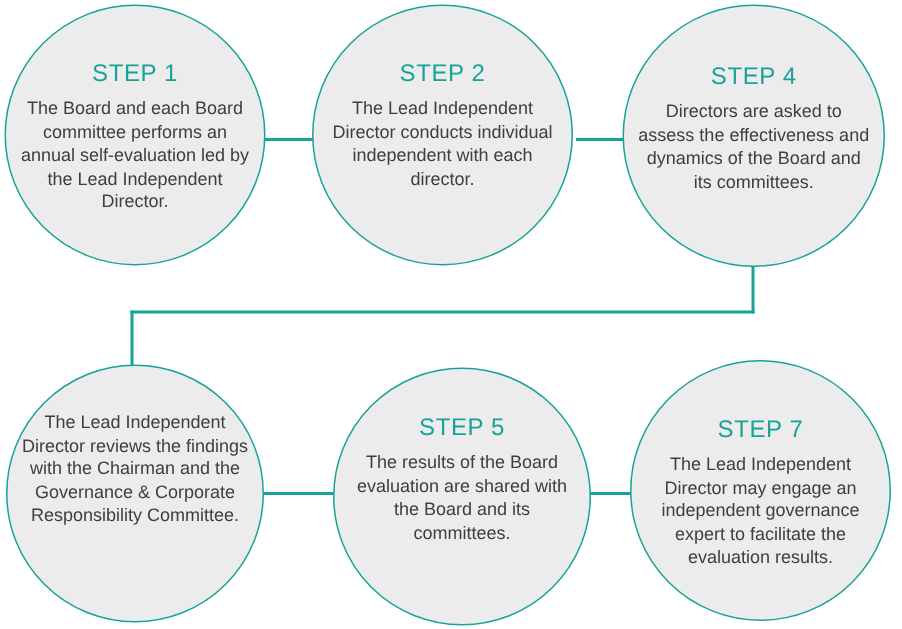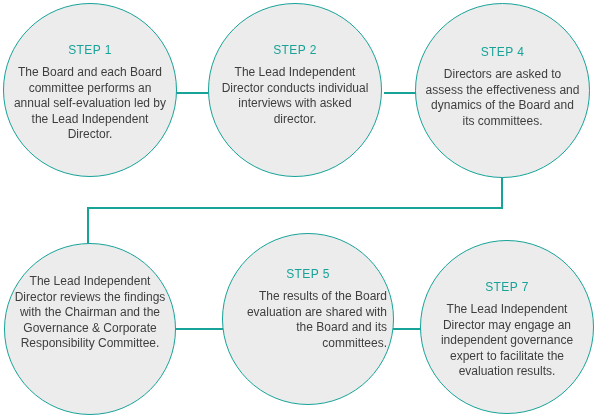--- a/index.html
+++ b/index.html
@@ -33,21 +33,21 @@
     border: 1.5px solid var(--accent);
     box-sizing: border-box;
     display: flex;
     flex-direction: column;
     align-items: center;
     padding-top: 33px;
     z-index: 2;
     text-align: center;
   }
   .step-label {
-    font-size: 12px;
+    font-size: 16px;
     line-height: 20px;
     letter-spacing: 0.4px;
     color: var(--accent);
     margin-bottom: 5px;
     white-space: nowrap;
   }
   .step-text {
     font-size: 12px;
     line-height: 15.5px;
     color: var(--text);
@@ -69,33 +69,33 @@
   <div class="connector" style="left:175px; top:328px; width:48px; height:2px;"></div>
   <div class="connector" style="left:393px; top:328px; width:28px; height:2px;"></div>
 
   <div class="circle" style="left:3px; top:3px; width:174px; height:174px; padding-top:36px;">
     <div class="step-label">STEP 1</div>
     <div class="step-text">The Board and each Board committee performs an annual self-evaluation led by the Lead Independent Director.</div>
   </div>
 
   <div class="circle" style="left:208px; top:3px; width:174px; height:174px; padding-top:36px;">
     <div class="step-label">STEP 2</div>
-    <div class="step-text">The Lead Independent Director conducts individual interviews with asked director.</div>
+    <div class="step-text">The Lead Independent Director conducts individual independent with each director.</div>
   </div>
 
   <div class="circle" style="left:415px; top:3px; width:175px; height:175px; padding-top:38px;">
     <div class="step-label">STEP 4</div>
     <div class="step-text">Directors are asked to assess the effectiveness and dynamics of the Board and its committees.</div>
   </div>
 
   <div class="circle" style="left:4px; top:243px; width:172px; height:172px; padding-top:30px;">
     <div class="step-text">The Lead Independent Director reviews the findings with the Chairman and the Governance &amp; Corporate Responsibility Committee.</div>
   </div>
 
-  <div class="circle" style="left:222px; top:233px; width:172px; height:172px; padding-top:30px;text-align:right;">
+  <div class="circle" style="left:222px; top:245px; width:172px; height:172px; padding-top:30px;">
     <div class="step-label">STEP 5</div>
     <div class="step-text">The results of the Board evaluation are shared with the Board and its committees.</div>
   </div>
 
   <div class="circle" style="left:420px; top:240px; width:174px; height:174px; padding-top:36px;">
     <div class="step-label">STEP 7</div>
     <div class="step-text">The Lead Independent Director may engage an independent governance expert to facilitate the evaluation results.</div>
   </div>
 
 </div>

